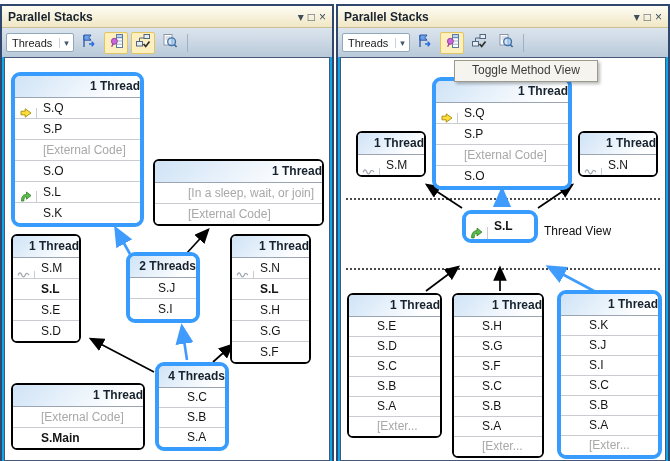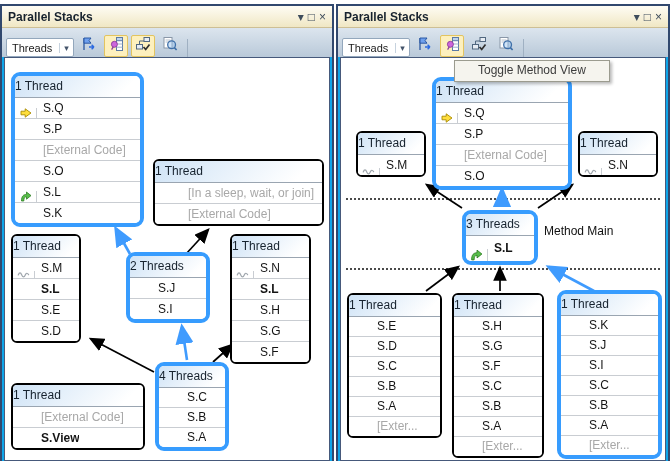--- a/index.html
+++ b/index.html
@@ -3,43 +3,43 @@
 <meta charset="utf-8">
 <style>
   html,body{margin:0;padding:0;background:#fff;}
   .stage{position:relative;width:670px;height:461px;font-family:"Liberation Sans",sans-serif;background:#fff;overflow:hidden;}
   .panel{position:absolute;top:4px;width:334px;height:461px;border:2px solid #31486E;box-sizing:border-box;background:#0ea5e9;}
   .panel.left{left:0;} .panel.right{left:336px;}
   .titlebar{position:absolute;left:0;top:0;right:0;height:22px;background:linear-gradient(#FEFCF4,#F0E7C4);border-bottom:1px solid #CDbf95;display:flex;align-items:center;padding:0 6px;box-sizing:border-box;}
   .titlebar .ttl{font-size:12px;font-weight:bold;color:#17222E;}
   .wbtns{margin-left:auto;display:flex;gap:4px;color:#3E4C5C;font-size:12px;line-height:12px;}
   .wbtns span{cursor:default;}
-  .toolbar{position:absolute;left:0;top:22px;right:0;height:29px;background:linear-gradient(#DCE5EE,#B9C9D9);display:flex;align-items:flex-end;padding:0 4px;gap:3px;box-sizing:border-box;}
+  .toolbar{position:absolute;left:0;top:22px;right:0;height:29px;background:linear-gradient(#DCE5EE,#B9C9D9);display:flex;align-items:center;padding:0 4px;gap:3px;box-sizing:border-box;}
   .combo{width:68px;height:19px;background:#fff;border:1px solid #93A7BC;border-radius:2px;font-size:11px;color:#1b1b1b;display:flex;align-items:center;box-sizing:border-box;}
   .combo .cv{flex:1;padding-left:5px;}
   .combo .ca{width:13px;text-align:center;color:#44546A;font-size:9px;border-left:1px solid #C6D2DE;}
   .tbtn{width:24px;height:22px;display:flex;align-items:center;justify-content:center;border:1px solid transparent;border-radius:2px;box-sizing:border-box;}
   .tbtn.active{background:#FDF0BE;border-color:#E2C460;}
   .tsep{width:1px;height:18px;background:#9FB0C2;margin-left:2px;}
   .content{position:absolute;left:2px;right:2px;top:51px;bottom:2px;background:#fff;border:1px solid #46597B;box-sizing:border-box;}
   .sbox{position:absolute;background:#fff;border:2px solid #000;border-radius:6px;overflow:hidden;box-sizing:border-box;font-size:12px;z-index:3;}
   .sbox.hl{border:4px solid #379CFE;border-radius:9px;}
-  .hdr{height:21px;line-height:21px;text-align:left;background:linear-gradient(135deg,#CFE3F6 0%,#FFFFFF 85%);border-bottom:1px solid #9AA5B1;color:#16222E;white-space:nowrap;overflow:hidden;}
+  .hdr{height:21px;line-height:21px;text-align:right;background:linear-gradient(135deg,#CFE3F6 0%,#FFFFFF 85%);border-bottom:1px solid #9AA5B1;color:#16222E;white-space:nowrap;overflow:hidden;font-weight:bold;}
   .row{display:flex;height:20px;line-height:20px;border-bottom:1px solid #C9CDD2;background:#fff;align-items:flex-end;}
   .sbox .row:last-child{border-bottom:none;}
   .c19 .row{height:19px;line-height:19px;}
   .t24 .row{height:25px;line-height:25px;}
   .ic{width:21px;flex:none;border-right:1px solid #C9CDD2;display:flex;align-items:center;justify-content:center;}
   .lbl{padding-left:6px;color:#141414;white-space:nowrap;overflow:hidden;}
   .row.ext .lbl{color:#A8A8A8;}
   .row.bold .lbl{font-weight:bold;}
   .overlay{position:absolute;left:0;top:0;z-index:2;pointer-events:none;}
   .dotline{position:absolute;left:8px;width:314px;border-top:2px dotted #4A4A4A;z-index:1;}
   .annot{position:absolute;font-size:12px;color:#101010;z-index:4;white-space:nowrap;}
-  .tooltip{position:absolute;z-index:9;height:20px;line-height:18px;padding:0 23px;background:#F5F4EE;border:1px solid #9B9B8F;box-shadow:2px 2px 3px rgba(0,0,0,.28);font-size:12px;color:#3C3C3C;white-space:nowrap;border-radius:0;}
+  .tooltip{position:absolute;z-index:9;height:20px;line-height:18px;padding:0 17px;background:#F5F4EE;border:1px solid #9B9B8F;box-shadow:2px 2px 3px rgba(0,0,0,.28);font-size:12px;color:#3C3C3C;white-space:nowrap;border-radius:0;}
 </style>
 </head>
 <body>
 
 <div class="stage">
 
   <div class="panel left">
     <div class="titlebar">
       <span class="ttl">Parallel Stacks</span>
       <span class="wbtns">
@@ -172,21 +172,21 @@
       <div class="row">
           <span class="ic"></span>
           <span class="lbl">S.E</span>
         </div>
       <div class="row">
           <span class="ic"></span>
           <span class="lbl">S.D</span>
         </div>
     </div>
 
-    <div class="sbox hl" style="left:124px;top:246px;width:84px;">
+    <div class="sbox hl" style="left:124px;top:246px;width:74px;">
       <div class="hdr">2 Threads</div>
       <div class="row">
           <span class="ic"></span>
           <span class="lbl">S.J</span>
         </div>
       <div class="row">
           <span class="ic"></span>
           <span class="lbl">S.I</span>
         </div>
     </div>
@@ -236,21 +236,21 @@
     </div>
 
     <div class="sbox" style="left:9px;top:377px;width:134px;">
       <div class="hdr">1 Thread</div>
       <div class="row ext">
           <span class="ic"></span>
           <span class="lbl">[External Code]</span>
         </div>
       <div class="row bold">
           <span class="ic"></span>
-          <span class="lbl">S.View</span>
+          <span class="lbl">S.Main</span>
         </div>
     </div>
   </div>
 
   <div class="panel right">
     <div class="titlebar">
       <span class="ttl">Parallel Stacks</span>
       <span class="wbtns">
         <span>▾</span>
         <span>□</span>
@@ -362,32 +362,31 @@
           <span class="ic">
             <svg width="13" height="7" viewBox="0 0 14 8">
               <path d="M1 4.5 C2.2 1.5 3.8 1.5 5 4.5 C6.2 7.5 7.8 7.5 9 4.5 C10 2 11.5 2 12.8 4.2" fill="none" stroke="#9FA6AD" stroke-width="1.4" stroke-linecap="round"></path>
             </svg>
           </span>
           <span class="lbl">S.N</span>
         </div>
     </div>
 
     <div class="sbox hl t24" style="left:124px;top:204px;width:76px;">
-      <div class="hdr">3 Threads</div>
       <div class="row bold">
           <span class="ic">
             <svg width="13" height="12" viewBox="0 0 12 11">
               <path d="M1.5 10 C1.5 5 3.5 3.5 6.5 3.4 V1 L11 4.6 L6.5 8.2 V5.8 C4.5 5.9 3.8 7 3.8 10 z" fill="#58BE4A" stroke="#2E7D23" stroke-width="0.8" stroke-linejoin="round"></path>
             </svg>
           </span>
           <span class="lbl">S.L</span>
         </div>
     </div>
 
-    <div class="annot" style="left:206px;top:218px;">Method Main</div>
+    <div class="annot" style="left:206px;top:218px;">Thread View</div>
 
     <div class="sbox c19" style="left:9px;top:287px;width:95px;">
       <div class="hdr">1 Thread</div>
       <div class="row">
           <span class="ic"></span>
           <span class="lbl">S.E</span>
         </div>
       <div class="row">
           <span class="ic"></span>
           <span class="lbl">S.D</span>

